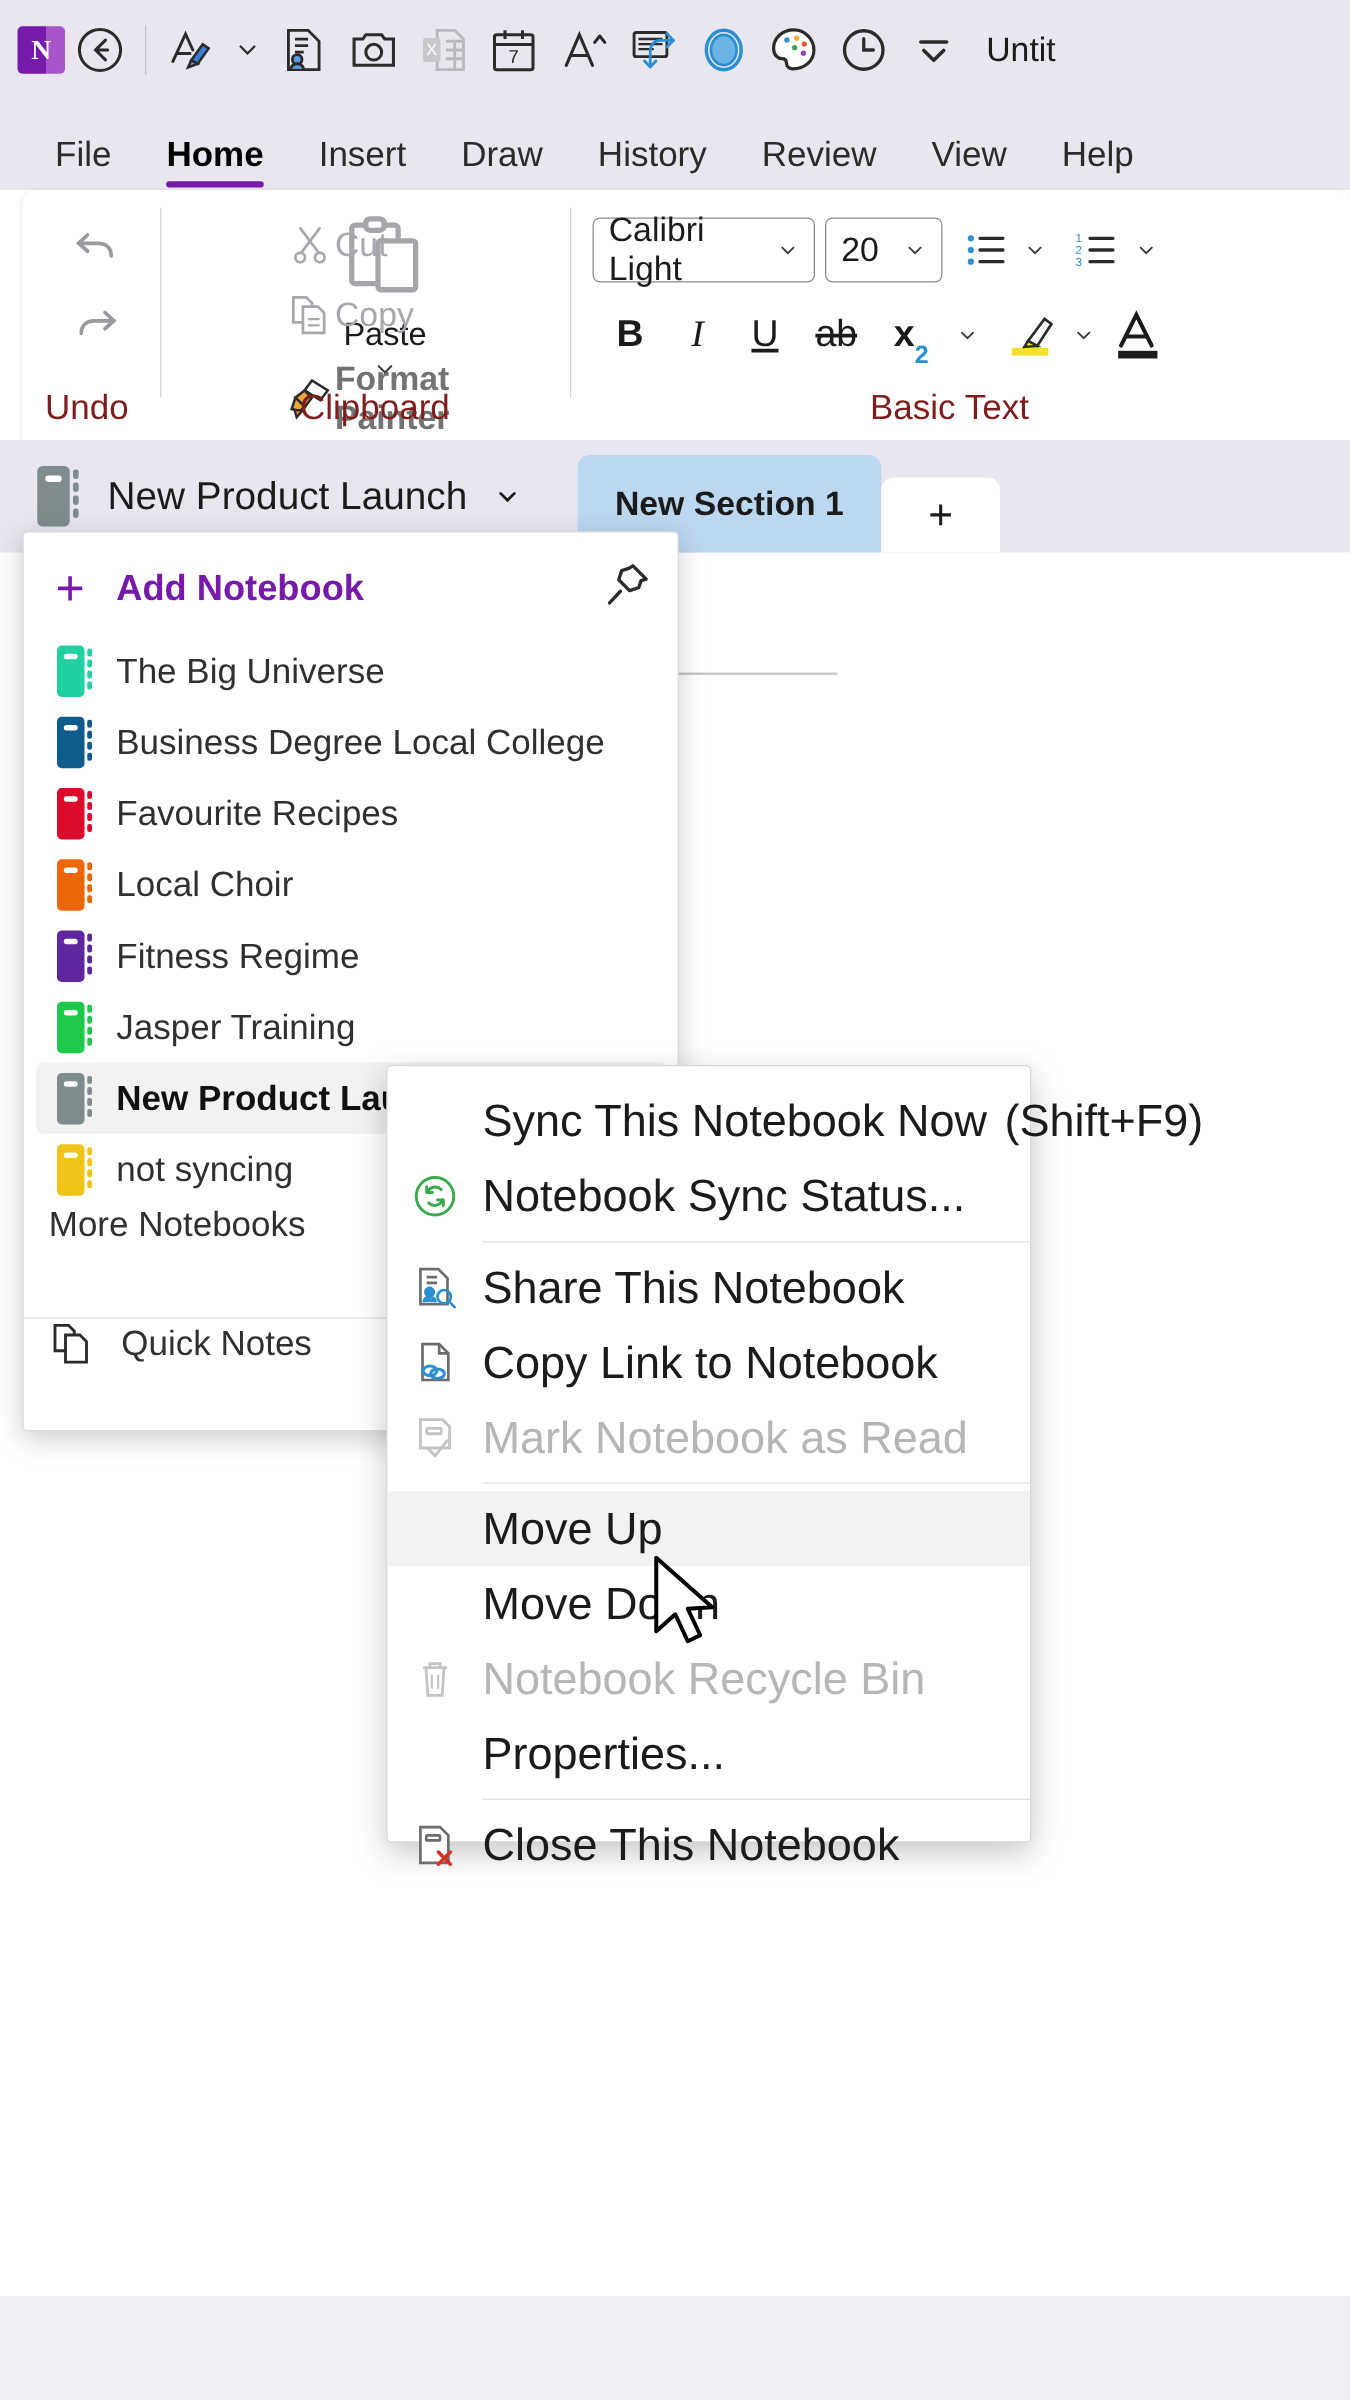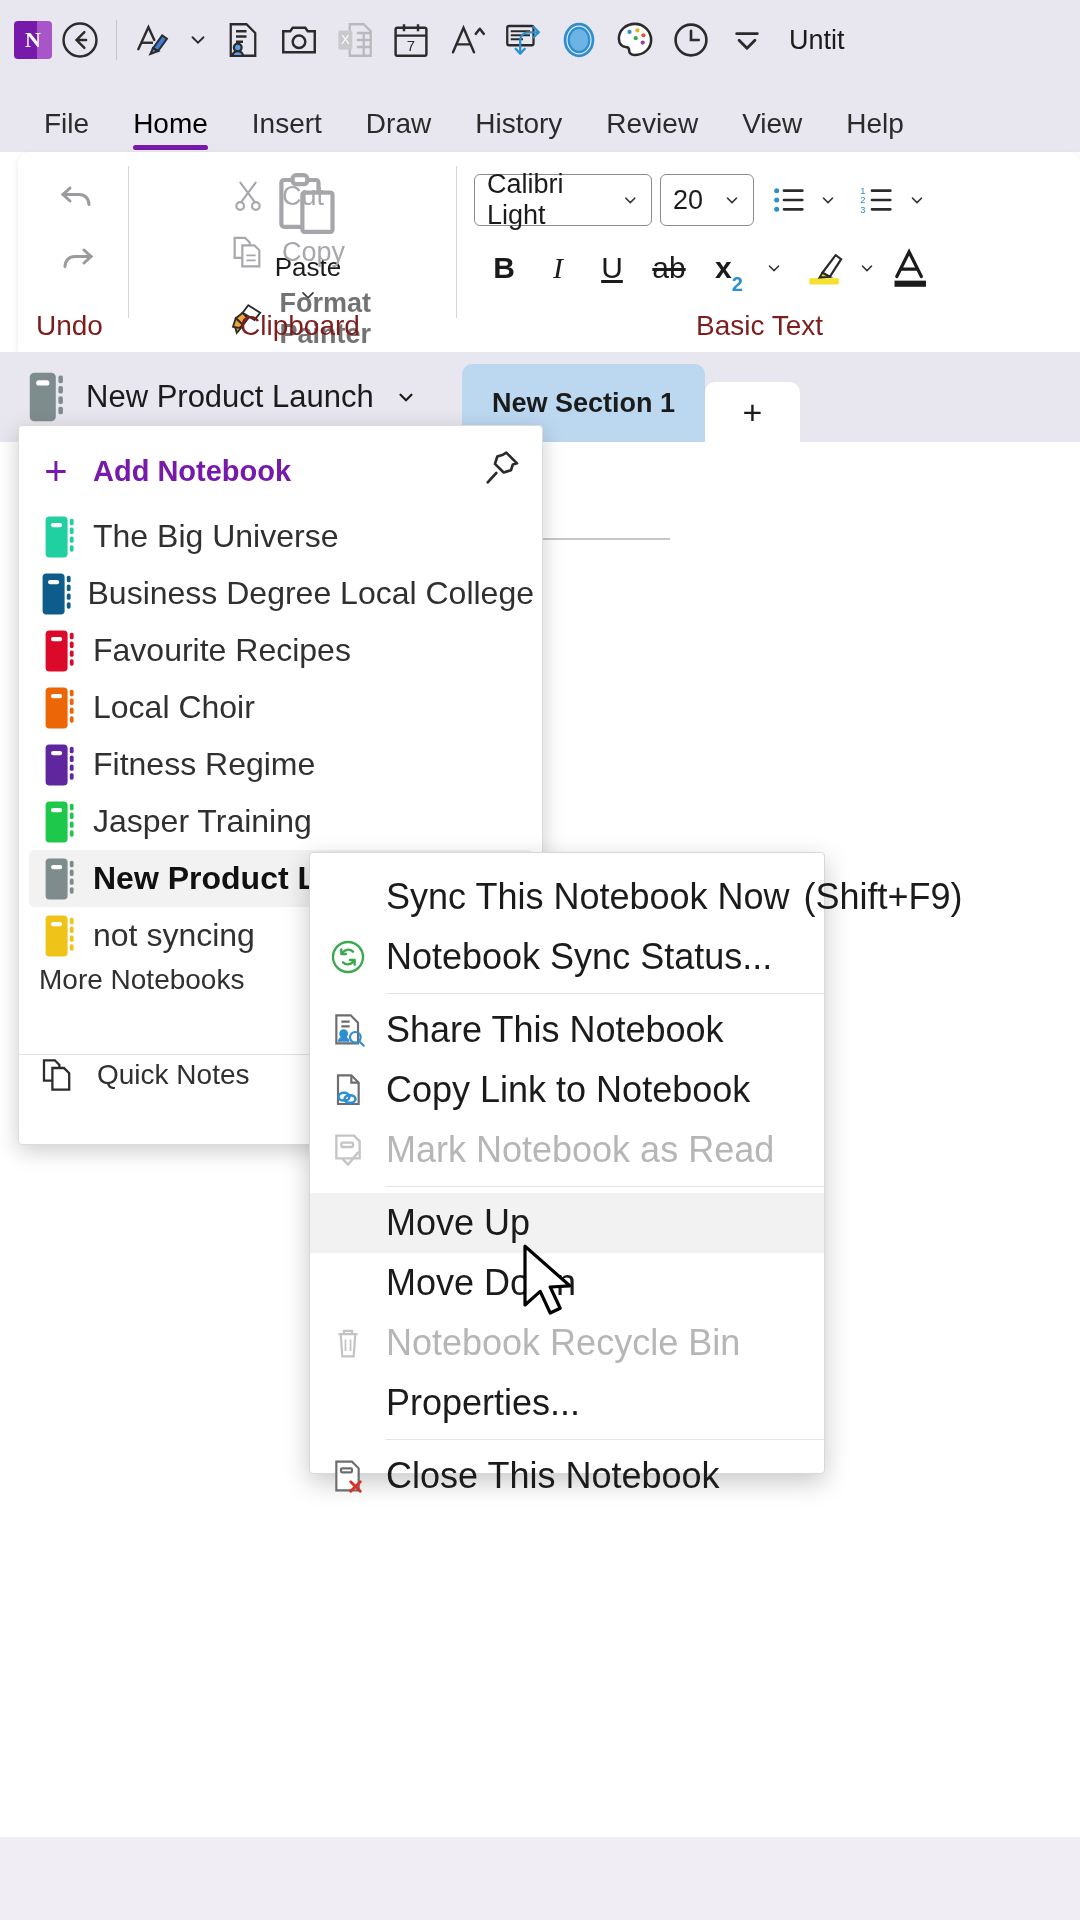--- a/index.html
+++ b/index.html
@@ -36,21 +36,21 @@
 
   
   .ribbon-tabs {
     position: absolute; left: 0; top: 80px; width: 1080px; height: 72px;
     background: #e8e6ef; display: flex; align-items: flex-end; padding-left: 22px;
   }
   .rtab {
     font-size: 28px; color: #2b2b2b; padding: 0 22px 12px 22px; position: relative;
     white-space: nowrap;
   }
-  .rtab.active { font-weight: normal; color: #000; }
+  .rtab.active { font-weight: bold; color: #000; }
   .rtab.active::after {
     content: ""; position: absolute; left: 22px; right: 22px; bottom: 2px;
     height: 5px; background: #7719aa; border-radius: 3px;
   }
 
   
   .ribbon {
     position: absolute; left: 18px; top: 152px; width: 1062px; height: 200px;
     background: #ffffff; border-radius: 12px 12px 0 0;
     box-shadow: 0 2px 6px rgba(0,0,0,.10);
@@ -67,21 +67,21 @@
   .undo-btn { width: 78px; height: 62px; display: flex; align-items: center; justify-content: center; }
 
   
   .paste-wrap {
     position: absolute; left: 120px; top: 14px; width: 120px;
     display: flex; flex-direction: column; align-items: center;
   }
   .paste-label { font-size: 26px; color: #1b1b1b; margin-top: 2px; text-align: center; }
   .paste-chev { margin-top: 2px; }
   .clip-item {
-    position: absolute; display: flex; align-items: center; gap: 14px;
+    position: absolute; display: flex; align-items: center; 
     font-size: 27px; color: #a9a7ad;
   }
   .clip-item.enabled { color: #737373; font-weight: bold; }
 
   
   .fontbox {
     position: absolute; border: 1px solid #8b8b8b; border-radius: 6px; background: #fff;
     display: flex; align-items: center; justify-content: space-between;
     padding: 0 10px 0 12px; font-size: 27px; color: #1b1b1b;
   }
@@ -132,21 +132,21 @@
   .nb-add-text { font-size: 29px; font-weight: bold; }
   .pin-btn { position: absolute; right: 20px; top: 22px; }
 
   .nb-list { position: absolute; left: 0; top: 82px; width: 525px; }
   .nb-row {
     position: relative; height: 57px; display: flex; align-items: center;
     margin: 0 10px; border-radius: 6px;
   }
   .nb-row.selected { background: #f2f2f2; }
   .nb-ico { width: 64px; display: flex; justify-content: center; align-items: center; }
-  .nb-label { font-size: 32px; color: #303030; white-space: nowrap; }
+  .nb-label { font-size: 28px; color: #303030; white-space: nowrap; }
   .nb-row.selected .nb-label { font-weight: bold; color: #111; }
 
   .more-nb {
     position: absolute; left: 0; top: 527px; width: 525px; height: 54px;
     display: flex; align-items: center; padding-left: 20px;
     font-size: 28px; color: #303030;
   }
   .panel-div { position: absolute; left: 0; top: 628px; width: 525px; height: 1px; background: #e2e2e2; }
   .quick-notes {
     position: absolute; left: 0; top: 616px; width: 525px; height: 66px;

